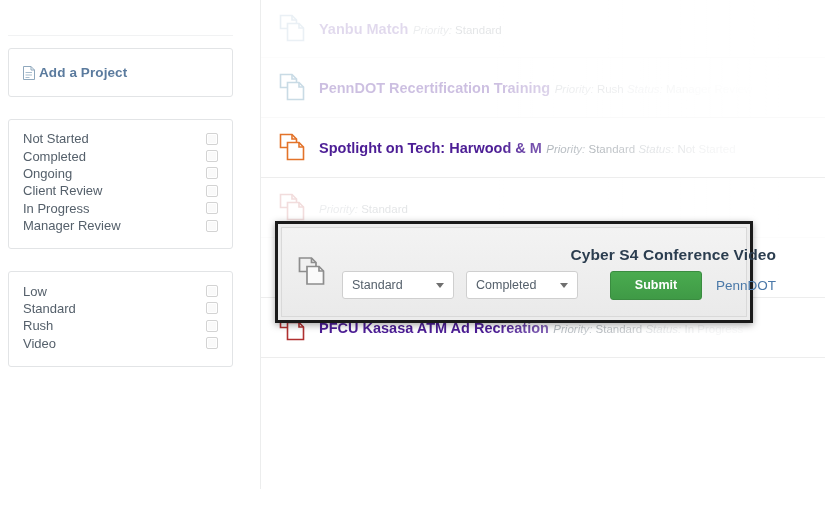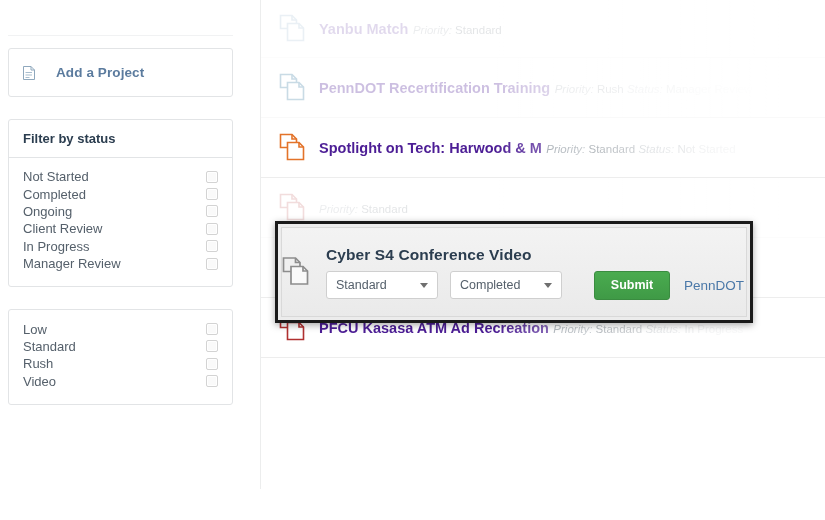--- a/index.html
+++ b/index.html
@@ -33,21 +33,21 @@
   .panel {
     background: #ffffff;
     border: 1px solid #e2e4e6;
     border-radius: 3px;
     margin-bottom: 22px;
   }
   .add-project {
     padding: 13px 14px;
     display: flex;
     align-items: center;
-    gap: 21px;
+    gap: 4px;
     cursor: pointer;
     height: 47px;
   }
   .add-project-label {
     color: #5b7b9e;
     font-size: 13.5px;
     font-weight: bold;
     letter-spacing: .1px;
   }
   .doc-mini {
@@ -154,21 +154,23 @@
     border: 3px solid #1a1a1a;
     box-shadow: 0 2px 7px rgba(0,0,0,.35);
   }
   .modal-inner {
     position: absolute;
     inset: 3px;
     border: 1px solid #d9d9d9;
     background: linear-gradient(to bottom, #f3f3f3 0%, #eaeaea 100%);
     display: flex;
     align-items: center;
+    padding-left: 16px;
     gap: 14px;
+    text-align: right;
   }
   .modal-icon { flex: 0 0 auto; width: 30px; height: 32px; }
   .modal-body { flex: 1 1 auto; }
   .modal-title {
     font-size: 15.5px;
     font-weight: bold;
     color: #2b3d4f;
     line-height: 19px;
     margin-bottom: 7px;
     letter-spacing: .1px;
@@ -195,21 +197,21 @@
     position: absolute;
     right: 9px; top: 50%;
     margin-top: -2px;
     width: 0; height: 0;
     border-left: 4px solid transparent;
     border-right: 4px solid transparent;
     border-top: 5px solid #6f6f6f;
   }
   .btn-submit {
     margin-left: 20px;
-    width: 76px; height: 29px;
+    width: 92px; height: 29px;
     background: linear-gradient(to bottom, #4aab4f 0%, #3f9a46 100%);
     border: 1px solid #3a8c40;
     border-radius: 3px;
     color: #ffffff;
     font-size: 12.5px;
     font-weight: bold;
     display: flex;
     align-items: center;
     justify-content: center;
     cursor: pointer;
@@ -247,21 +249,20 @@
             <rect x="2.5" y="6" width="6.5" height="1" fill="#a8bdce"></rect>
             <rect x="2.5" y="8.5" width="6.5" height="1" fill="#a8bdce"></rect>
             <rect x="2.5" y="11" width="4" height="1" fill="#a8bdce"></rect>
           </svg>
         </span>
         <span class="add-project-label">Add a Project</span>
       </div>
     </div>
 
     <div class="panel">
-      <div class="panel-head">Filter by status</div>
       <div class="panel-body">
         <div class="filter-row">
           <span class="filter-label">Not Started</span>
           <span class="cbox"></span>
         </div>
         <div class="filter-row">
           <span class="filter-label">Completed</span>
           <span class="cbox"></span>
         </div>
         <div class="filter-row">

